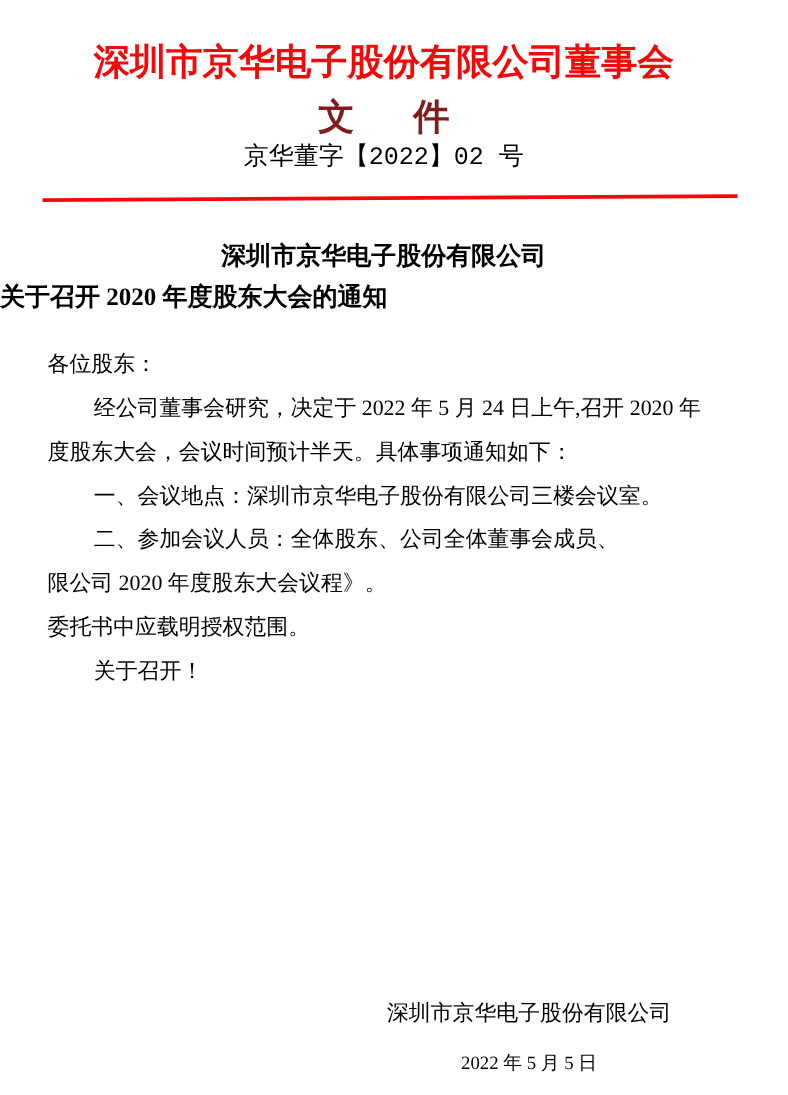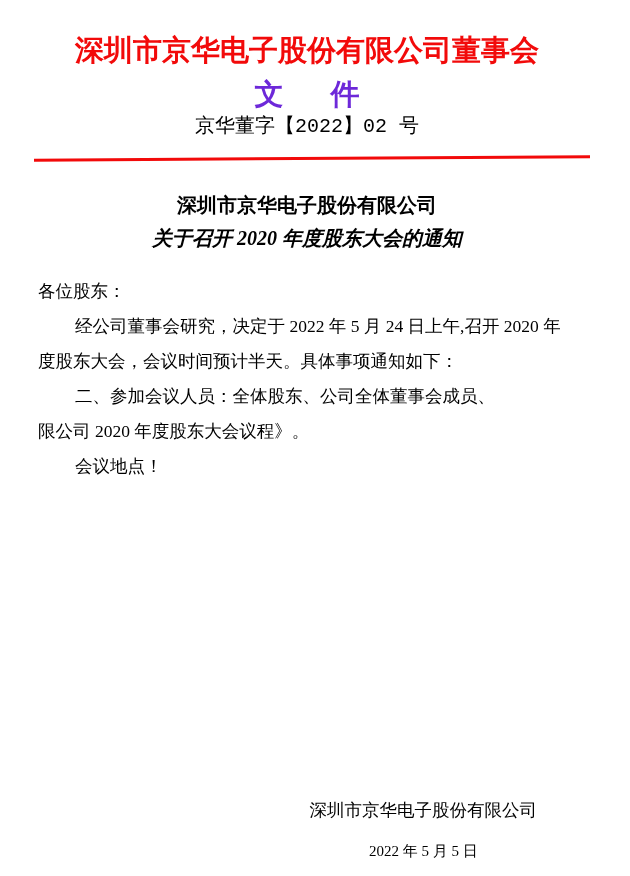--- a/index.html
+++ b/index.html
@@ -17,21 +17,21 @@
     position: absolute; top: 30px; left: 0; width: 100%;
     text-align: center;
     font-size: 29px; font-weight: bold; line-height: 40px;
     color: #f20a0a;
     white-space: pre;
   }
   .red-title-2 {
     position: absolute; top: 74px; left: 0; width: 100%;
     text-align: center;
     font-size: 29px; font-weight: bold; line-height: 40px;
-    color: #6d28d9;
+    color: #7f1d1d;
     letter-spacing: 9px;
     padding-left: 9px;
     box-sizing: border-box;
     white-space: pre;
   }
   .doc-number {
     position: absolute; top: 112px; left: 0; width: 100%;
     text-align: center;
     font-size: 20px; line-height: 30px;
     color: #000000;
@@ -46,24 +46,22 @@
   }
   
   .notice-title-1 {
     position: absolute; top: 191px; left: 0; width: 100%;
     text-align: center;
     font-size: 20px; font-weight: bold; line-height: 28px;
     white-space: pre;
   }
   .notice-title-2 {
     position: absolute; top: 224px; left: 0; width: 100%;
-    text-align: center;
     font-size: 20px; font-weight: bold; line-height: 28px;
     white-space: pre;
-    font-style: italic;
   }
   
   .notice-body {
     position: absolute; top: 274px; left: 38px; width: 554px;
   }
   .doc-line {
     font-size: 17.5px;
     line-height: 35px;
     height: 35px;
     white-space: pre;
@@ -97,23 +95,25 @@
   <div class="red-rule"></div>
 
   <div class="notice-title-1">深圳市京华电子股份有限公司</div>
 
   <div class="notice-title-2">关于召开 2020 年度股东大会的通知</div>
 
   <div class="notice-body">
       <div class="doc-line ind-0">各位股东：</div>
       <div class="doc-line ind-2">经公司董事会研究，决定于 2022 年 5 月 24 日上午,召开 2020 年</div>
       <div class="doc-line ind-0">度股东大会，会议时间预计半天。具体事项通知如下：</div>
+      <div class="doc-line ind-2">一、会议地点：深圳市京华电子股份有限公司三楼会议室。</div>
       <div class="doc-line ind-2">二、参加会议人员：全体股东、公司全体董事会成员、</div>
       <div class="doc-line ind-0">限公司 2020 年度股东大会议程》。</div>
-      <div class="doc-line ind-2">会议地点！</div>
+      <div class="doc-line ind-0">委托书中应载明授权范围。</div>
+      <div class="doc-line ind-2">关于召开！</div>
     </div>
 
   <div class="signature">
     <div class="company">深圳市京华电子股份有限公司</div>
     <div class="date">2022 年 5 月 5 日</div>
   </div>
 
 </div>
 
 </body></html>

